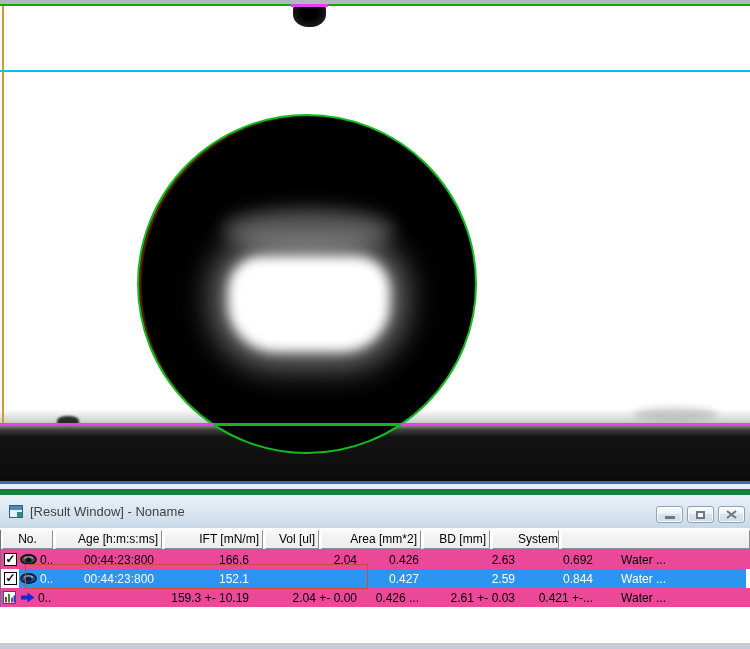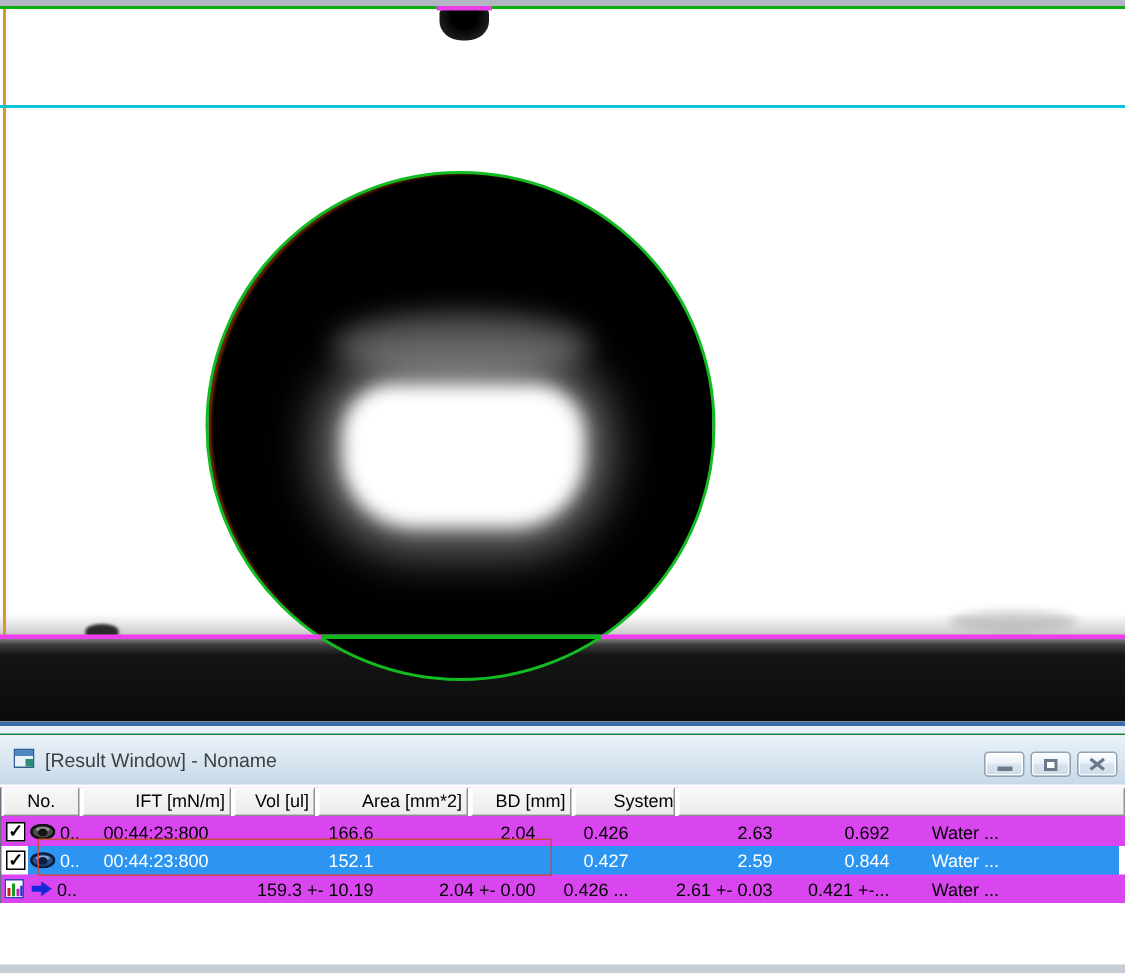--- a/index.html
+++ b/index.html
@@ -38,50 +38,50 @@
 
   .baseline{position:absolute;left:0;top:423px;width:750px;height:2.5px;background:#ee3cee;z-index:7;}
   .chord{position:absolute;left:214px;top:423px;width:187px;height:3px;background:#12b81f;z-index:8;}
 
   
   .frame-line{position:absolute;left:0;top:481px;width:750px;height:3px;background:#3a6da8;}
   .gap{position:absolute;left:0;top:484px;width:750px;height:5px;background:#e6eff7;}
 
   
   .result-window{position:absolute;left:0;top:489px;width:750px;height:160px;background:#fff;
-          border-top:1px solid #15803d;box-sizing:border-box;}
+          border-top:6px solid #15803d;box-sizing:border-box;}
   .titlebar{position:relative;width:750px;height:33px;
           background:linear-gradient(#eaf1f8,#d8e5f0 55%,#c6d8e8);}
   .app-icon{position:absolute;left:9px;top:9px;width:14px;height:13px;display:block;}
   .title-text{position:absolute;left:30px;top:9px;font-size:13px;color:#3f3f3f;white-space:nowrap;}
   .win-buttons{position:absolute;right:5px;top:11px;display:flex;gap:4px;}
   .win-btn{width:27px;height:17px;border:1px solid #8fa3b5;border-radius:3px;box-sizing:border-box;
           background:linear-gradient(#fdfeff,#eaf1f7 45%,#d9e4ee 50%,#cfdbe7);
           box-shadow:inset 0 0 0 1px rgba(255,255,255,0.85);
           display:flex;align-items:center;justify-content:center;}
   .glyph-min{width:10px;height:3px;background:#6b7a8a;margin-top:6px;}
   .glyph-restore{width:9px;height:8px;border:2px solid #6b7a8a;box-sizing:border-box;background:#fff;}
 
   .white-strip{width:750px;height:2px;background:#fafcfe;}
-  .table{position:relative;width:750px;border-left:1px solid #6b7280;box-sizing:border-box;background:#d946ef;}
+  .table{position:relative;width:750px;border-left:1px solid #6b7280;box-sizing:border-box;background:#ec4899;}
   .thead{display:flex;column-gap:2px;height:19px;padding-left:1px;background:#fff;}
   .th{box-sizing:border-box;height:19px;line-height:16px;font-size:12px;color:#000;
       background:linear-gradient(#f7f7f7,#ececec);
       border:1px solid;border-color:#fdfdfd #8f8f8f #8f8f8f #fdfdfd;white-space:nowrap;overflow:hidden;}
   .tbody{padding-top:1px;}
   .tr{display:flex;column-gap:2px;height:19px;align-items:center;font-size:12px;color:#000;position:relative;}
   .tr.selected{background:linear-gradient(to right,#fff 0px,#fff 18px,#2c95f2 18px,#2c95f2 745px,#fff 745px);color:#fff;}
   .td{box-sizing:border-box;white-space:nowrap;overflow:hidden;}
   .c-no{width:51px;}  .c-age{width:107px;} .c-theta{width:106px;} .c-ift{width:99px;}
   .c-vol{width:54px;} .c-area{width:100px;} .c-bd{width:67px;} .c-sys{width:67px;} .c-rest{flex:1;}
   .num{text-align:right;}
   .th.num{padding-right:3px;}
   .th.c-no{text-align:center;}
   .th.c-sys{text-align:right;padding-left:8px;}
-  .td.c-age{padding-right:7px;text-align:center;} .td.c-theta{padding-right:20px;text-align:right;} .td.c-ift{padding-right:13px;}
+  .td.c-age{padding-right:7px;} .td.c-theta{padding-right:20px;text-align:right;} .td.c-ift{padding-right:13px;}
   .td.c-vol{padding-right:7px;} .td.c-area{padding-right:13px;} .td.c-bd{padding-right:4px;}
   .td.c-sys{padding-left:9px;text-align:right;}
   .no-cell{display:flex;align-items:center;height:19px;}
   .cb{display:inline-flex;align-items:center;justify-content:center;width:13px;height:13px;margin-left:3px;
       border:1px solid #000;background:#fff;box-sizing:border-box;font-size:12px;font-weight:bold;
       color:#000;line-height:11px;flex:none;}
   .row-icon{margin-left:3px;margin-right:2px;flex:none;display:block;}
   .no-label{margin-left:1px;}
 
   .red-rect{position:absolute;left:25px;top:69px;width:343px;height:25px;
@@ -137,20 +137,21 @@
             <path d="M1 1 L10 8 M10 1 L1 8" stroke="#6b7a8a" stroke-width="2.2"></path>
           </svg>
         </div>
       </div>
     </div>
     <div class="white-strip"></div>
 
     <div class="table">
       <div class="thead">
         <div class="th c-no">No.</div>
+        <div class="th c-age num">Age [h:m:s:ms]</div>
         <div class="th c-ift num">IFT [mN/m]</div>
         <div class="th c-vol num">Vol [ul]</div>
         <div class="th c-area num">Area [mm*2]</div>
         <div class="th c-bd num">BD [mm]</div>
         <div class="th c-sys">System</div>
         <div class="th c-rest"></div>
       </div>
 
       <div class="tbody">
 

